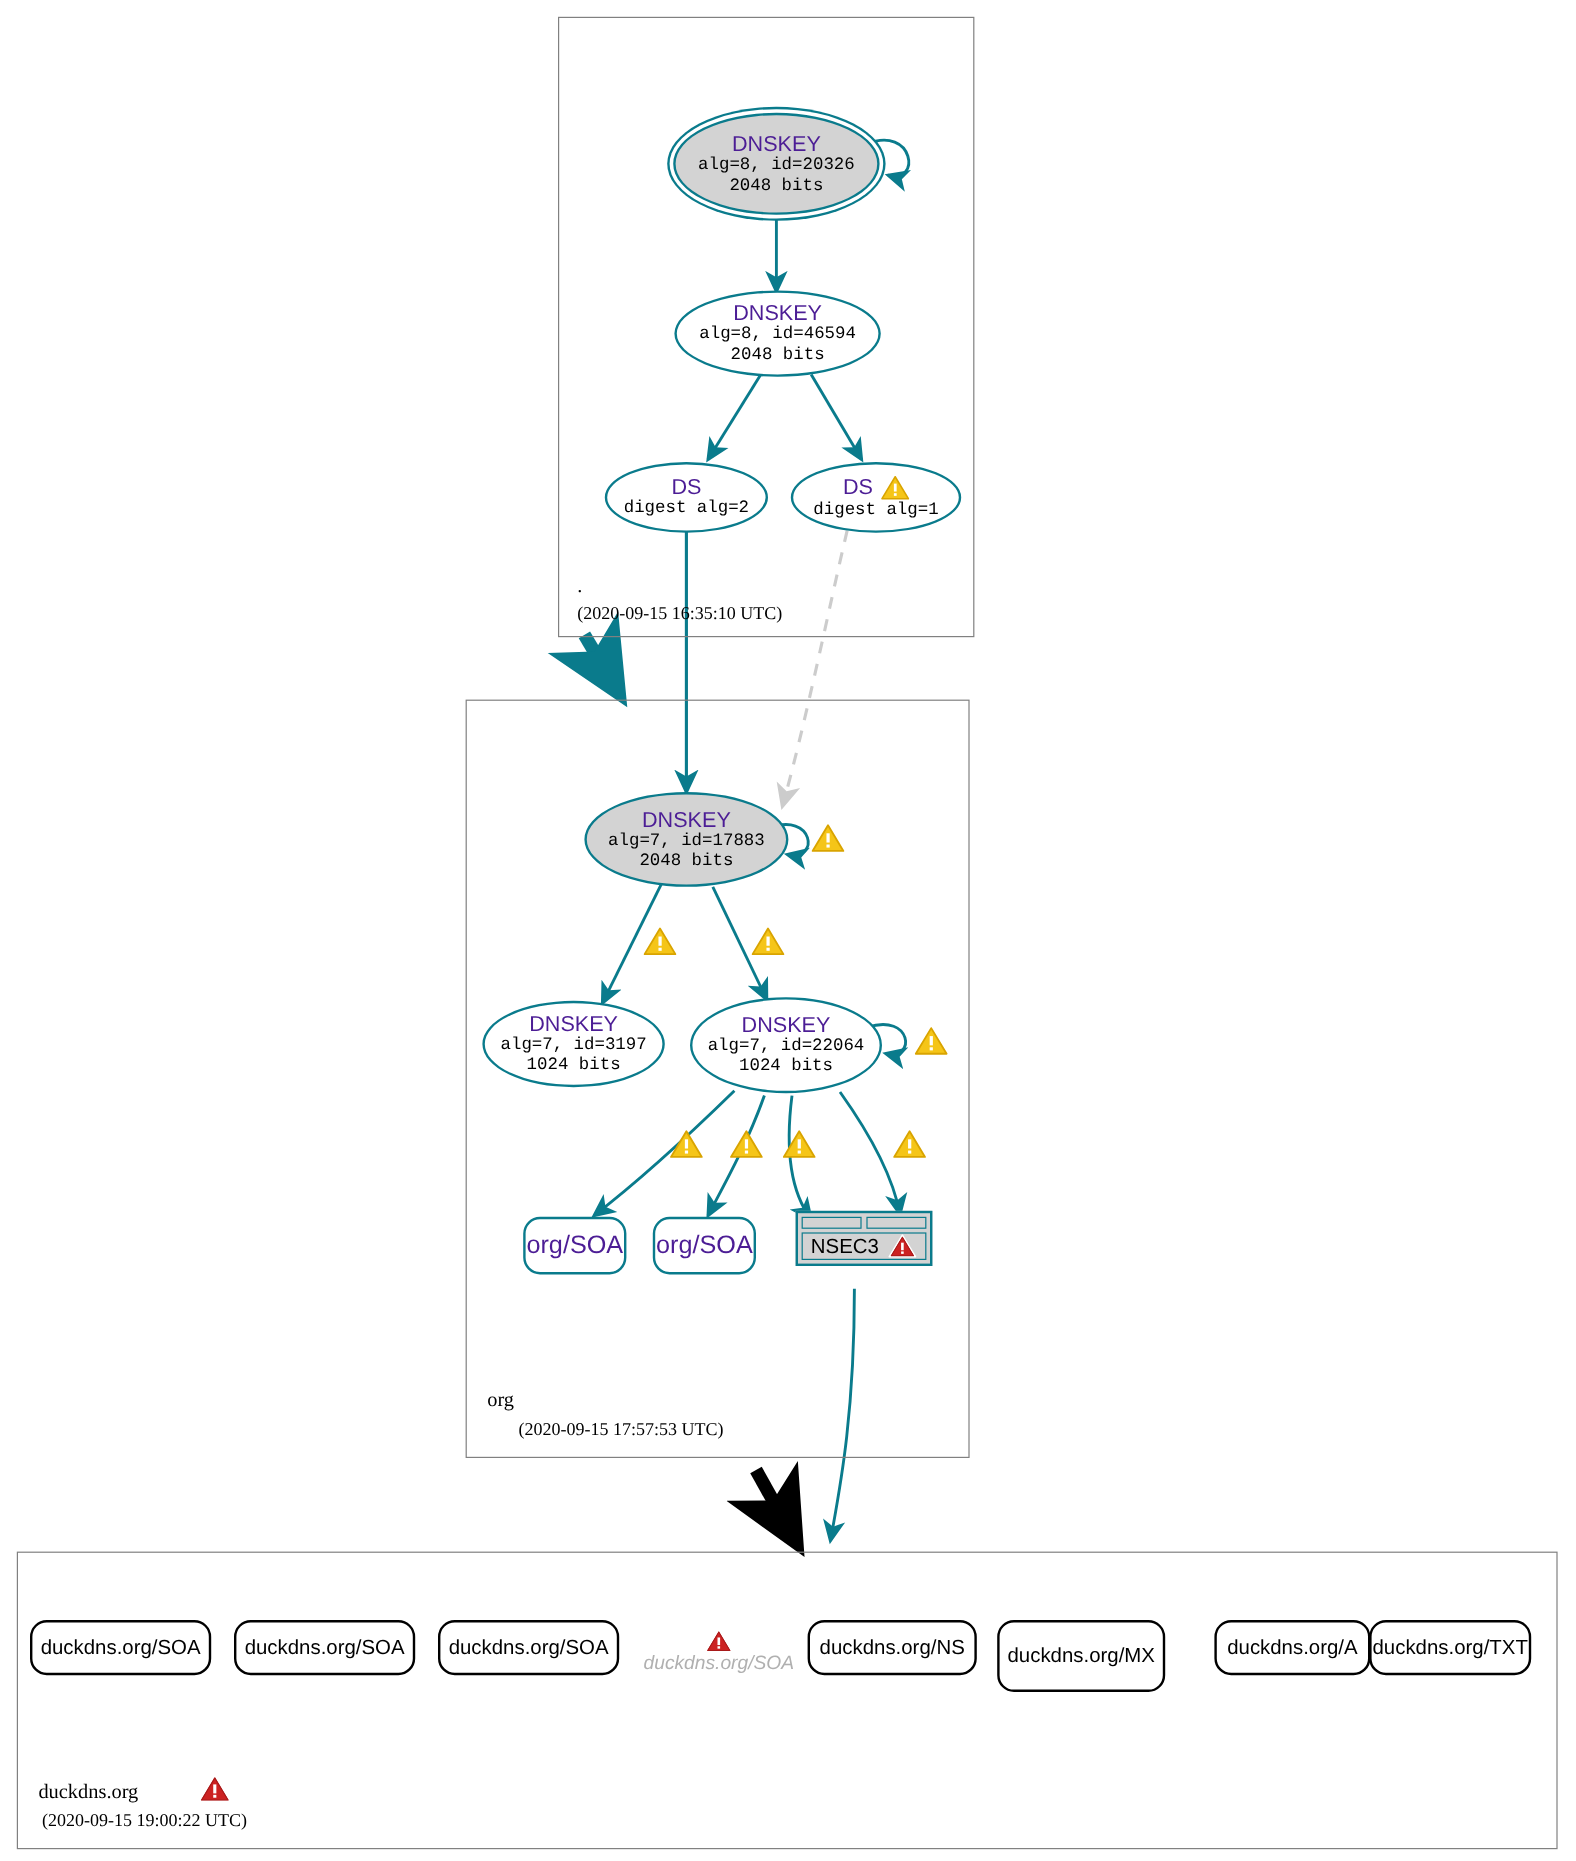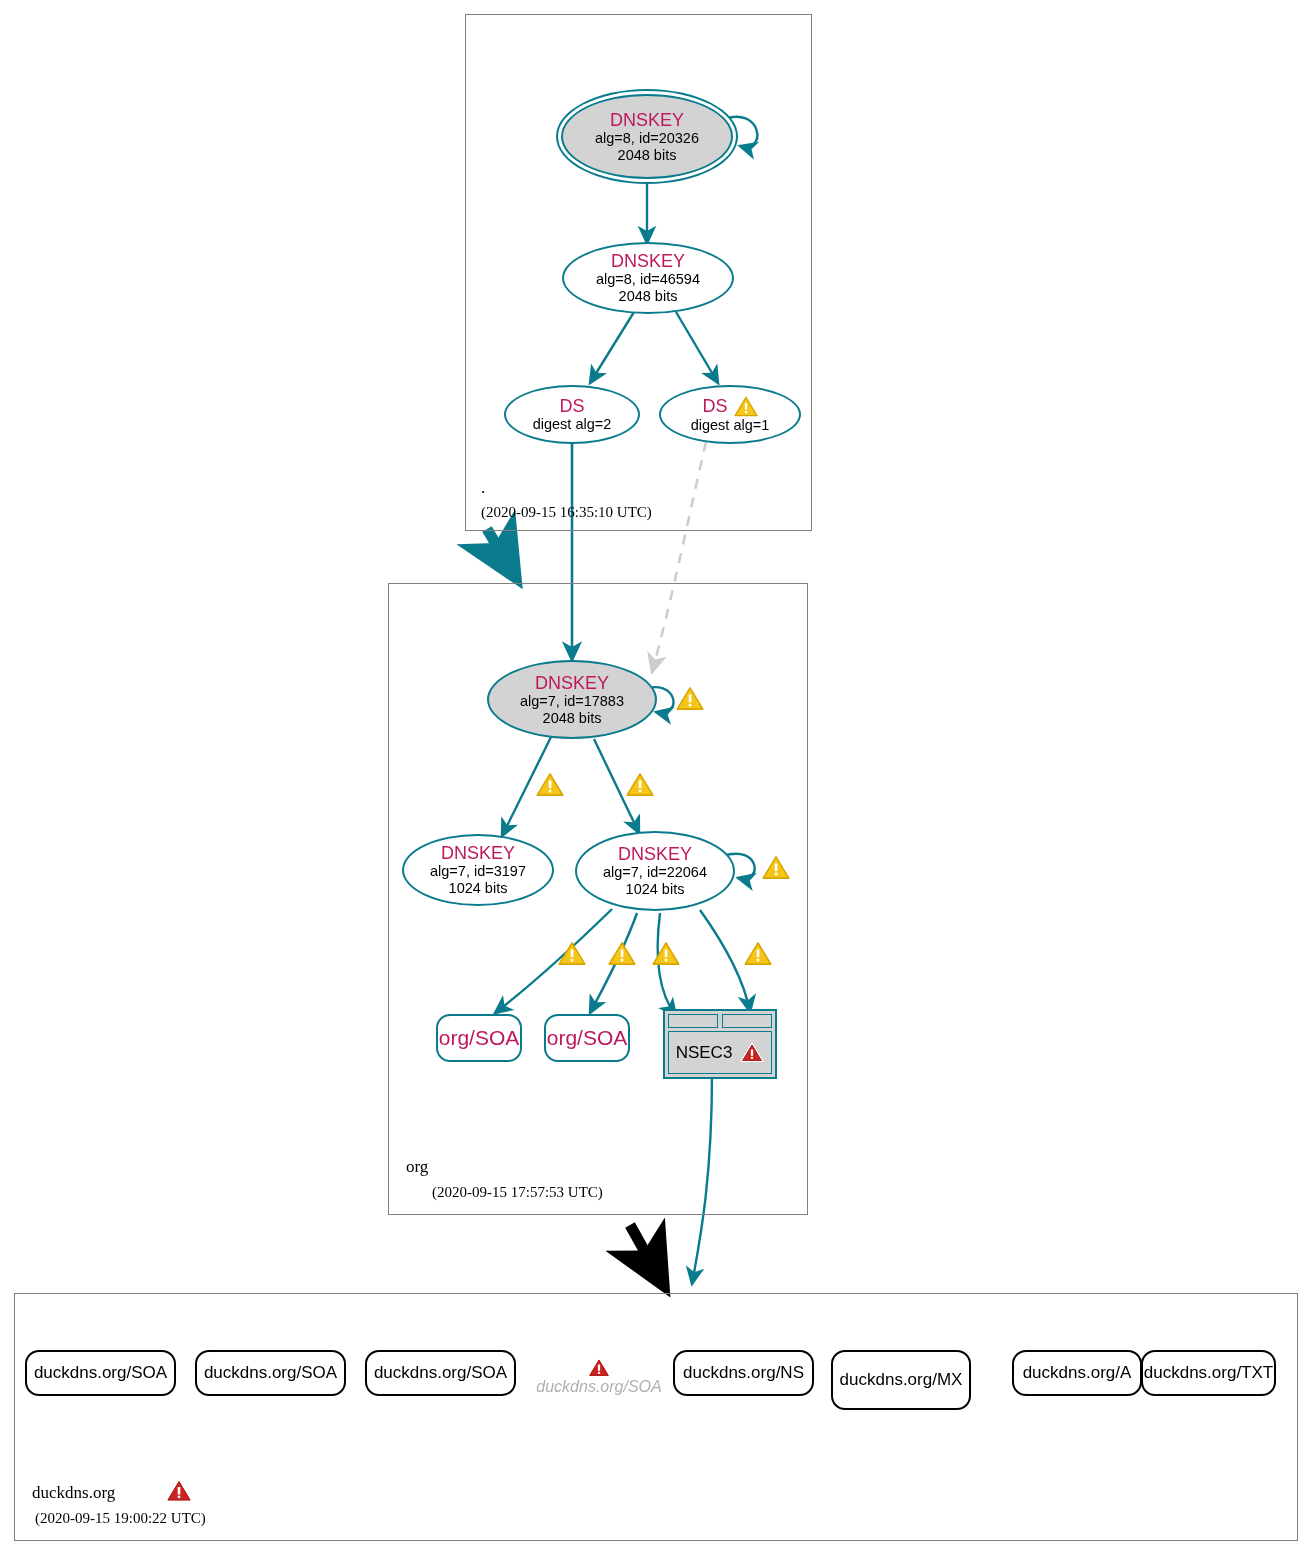--- a/index.html
+++ b/index.html
@@ -51,25 +51,25 @@
   }
   .ellipse.sep {
     background: #d3d3d3;
   }
   .ellipse.double {
     box-shadow: 0 0 0 3px #ffffff, 0 0 0 5px #0a7b8c;
   }
   .node .ttl-title {
     font-family: "Liberation Sans", sans-serif;
     font-size: 18px;
-    color: #be185d;
+    color: #4c1d95;
     line-height: 20px;
   }
   .node .ttl-sub {
-    font-family: Liberation Sans, sans-serif;
+    font-family: Liberation Mono, monospace;
     font-size: 14.5px;
     color: #000000;
     line-height: 17px;
   }
   .ds-title-row {
     display: flex;
     align-items: center;
     justify-content: center;
     gap: 6px;
   }
@@ -327,21 +327,21 @@
 </span>
 
 <div class="node rrset-box" style="left:436px; top:1014px; width:86px; height:48px;">
   <div class="ttl-title">org/SOA</div>
 </div>
 
 <div class="node rrset-box" style="left:544px; top:1014px; width:86px; height:48px;">
   <div class="ttl-title">org/SOA</div>
 </div>
 
-<div class="nsec-node" style="left:663px; top:1009px; width:114px; height:70px;">
+<div class="nsec-node" style="left:663px; top:1009px; width:114px; height:46px;">
   <div class="nsec-cells">
     <div class="nsec-cell"></div>
     <div class="nsec-cell"></div>
   </div>
   <div class="nsec-body">
     <span>NSEC3</span>
     <span style="line-height:0;">
       <svg width="24" height="21" viewBox="0 0 28 25">
         <path d="M14 1.5 L27 23 L1 23 Z" fill="#cc2222" stroke="#ffffff" stroke-width="1.6" stroke-linejoin="round"></path>
         <path d="M14 3.6 L25 22 L3 22 Z" fill="#cc2222" stroke="#a81a1a" stroke-width="1" stroke-linejoin="round"></path>

